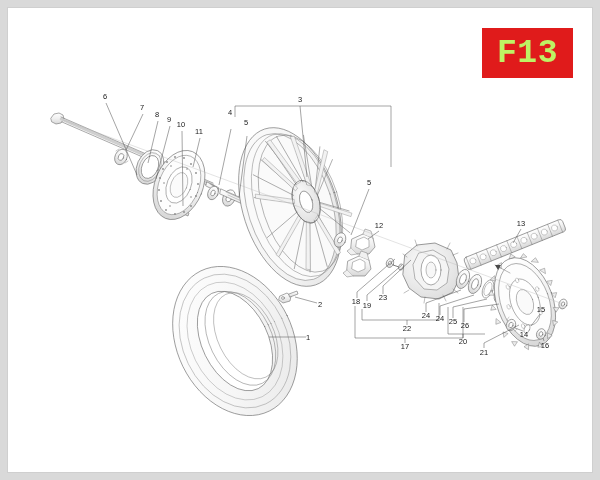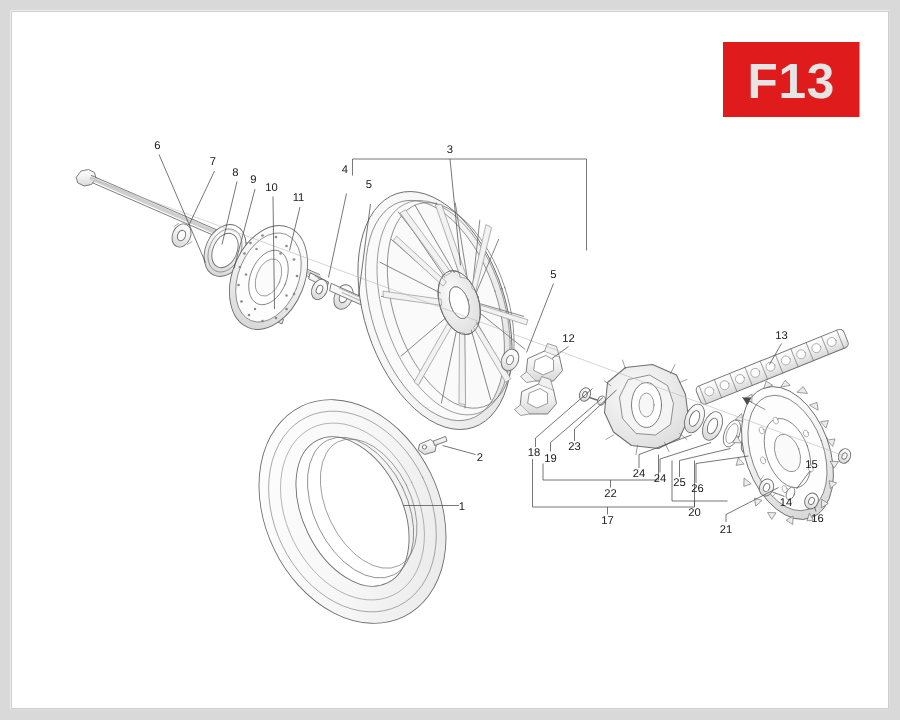--- a/index.html
+++ b/index.html
@@ -41,22 +41,22 @@
     left: 475px;
     top: 21px;
     width: 91px;
     height: 50px;
     background: #e01b1b;
     display: flex;
     align-items: center;
     justify-content: center;
   }
   #figure-badge .badge-text {
-    color: #e5e5e5;
-    font-family: Liberation Sans, sans-serif;
+    color: #bef264;
+    font-family: Liberation Mono, monospace;
     font-size: 33px;
     font-weight: bold;
     letter-spacing: 0.5px;
     line-height: 1;
   }
   .cl {
     font-family: "Liberation Sans", sans-serif;
     font-size: 7.5px;
     fill: #1a1a1a;
   }

